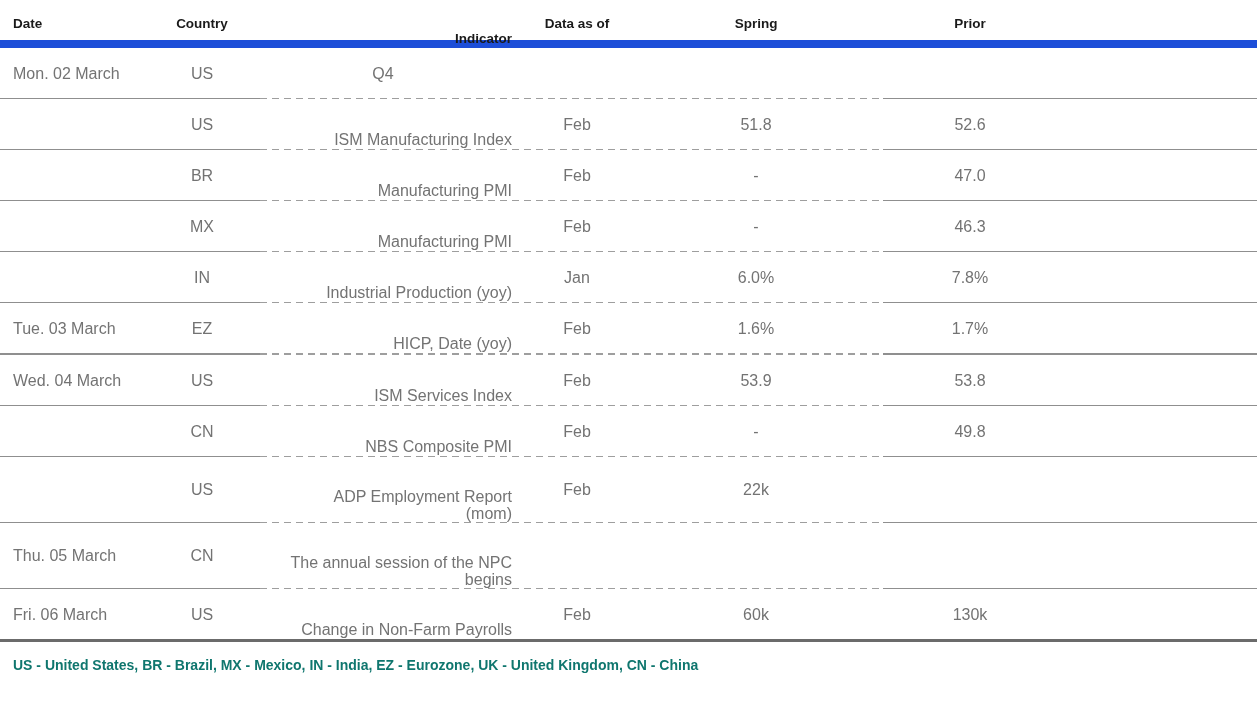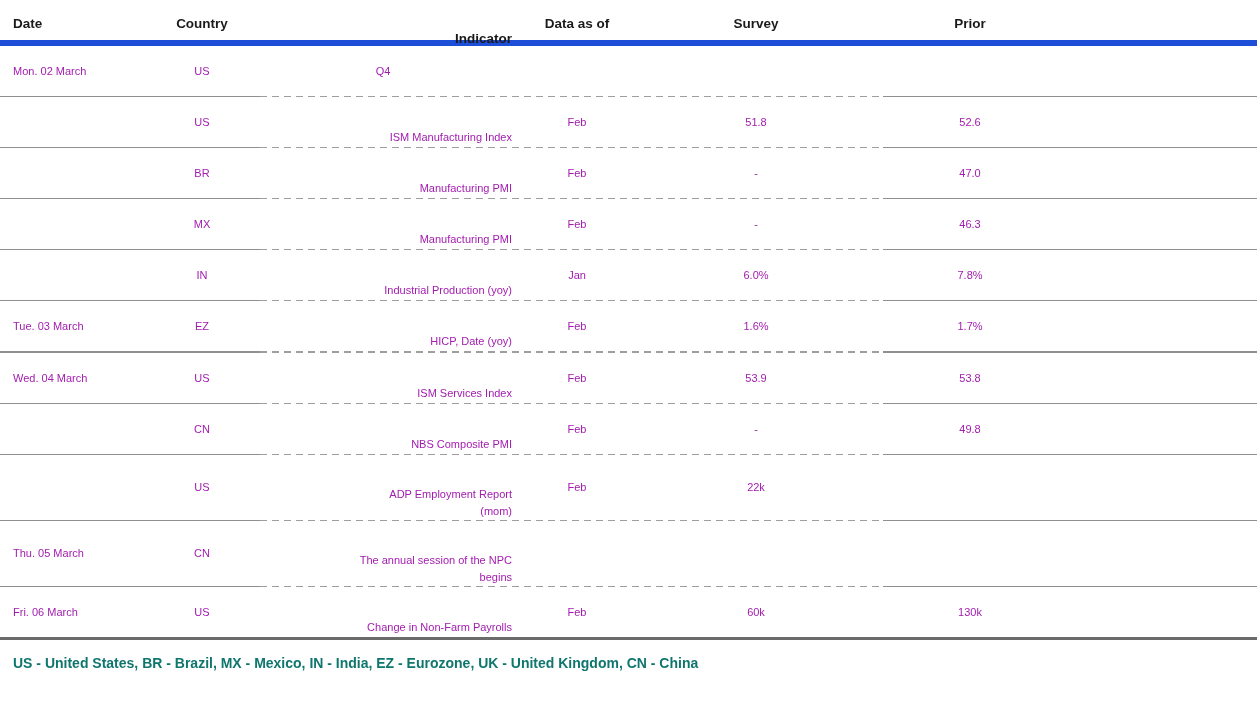--- a/index.html
+++ b/index.html
@@ -11,26 +11,26 @@
     background: #ffffff;
     overflow: hidden;
   }
   .grid-row {
     display: grid;
     grid-template-columns: 150px 104px 258px 130px 228px 200px auto;
     align-items: center;
   }
   .header-row {
     height: 40px;
-    border-bottom: 6px solid #1d4ed8;
+    border-bottom: 8px solid #1d4ed8;
     color: #1a1a1a;
     font-size: 13.5px;
     font-weight: bold;
   }
-  .trow { min-height: 50px; color: #a21caf; font-size: 11px; }
+  .trow { min-height: 50px; color: #737373; font-size: 16px; }
   .cell { display: flex; flex-direction: column; justify-content: center; }
   .cell span { display: block; line-height: 17px; }
   .c-date, .h-date { padding-left: 13px; text-align: left; }
   .c-country, .h-country { text-align: center; }
   .c-indicator, .h-indicator { padding-left: 3px; text-align: right; margin-top: 31px; }
   .c-dataasof, .h-dataasof { text-align: center; }
   .c-survey, .h-survey { text-align: center; }
   .c-prior, .h-prior { text-align: center; }
   .h-date, .h-country, .h-dataasof, .h-survey, .h-prior, .h-indicator { align-self: center; }
 
@@ -53,21 +53,21 @@
 </head>
 <body>
 
 <div class="page">
 
   <div class="grid-row header-row">
     <div class="h-date">Date</div>
     <div class="h-country">Country</div>
     <div class="h-indicator">Indicator</div>
     <div class="h-dataasof">Data as of</div>
-    <div class="h-survey">Survey</div>
+    <div class="h-survey">Spring</div>
     <div class="h-prior">Prior</div>
     <div></div>
   </div>
 
   <div id="tbody">
   <div class="grid-row trow">
     <div class="cell c-date">
           <span class="l1">Mon. 02 March</span>
         </div>
     <div class="cell c-country">

